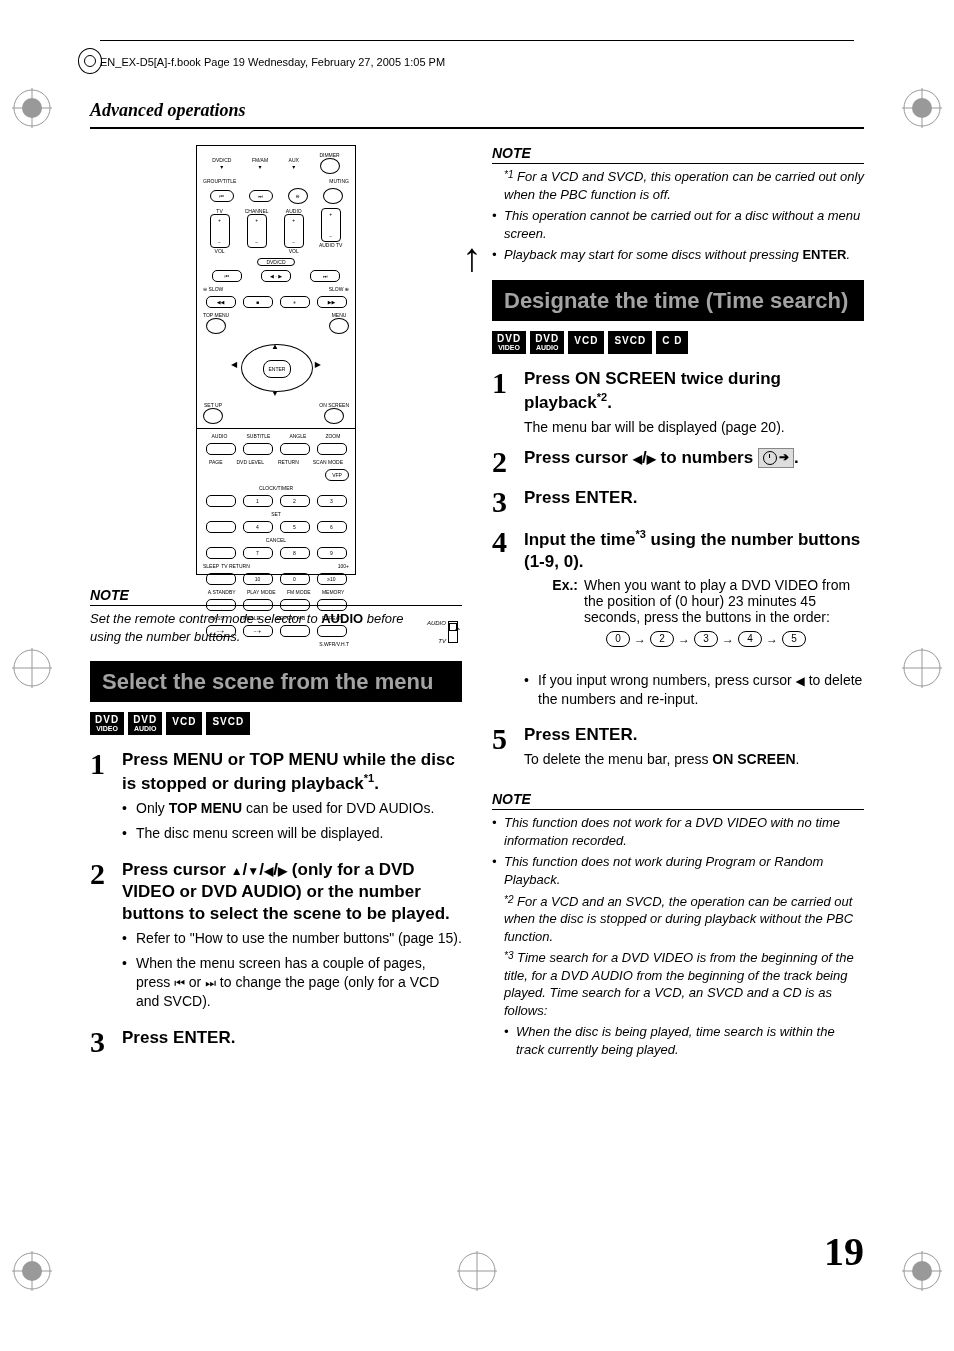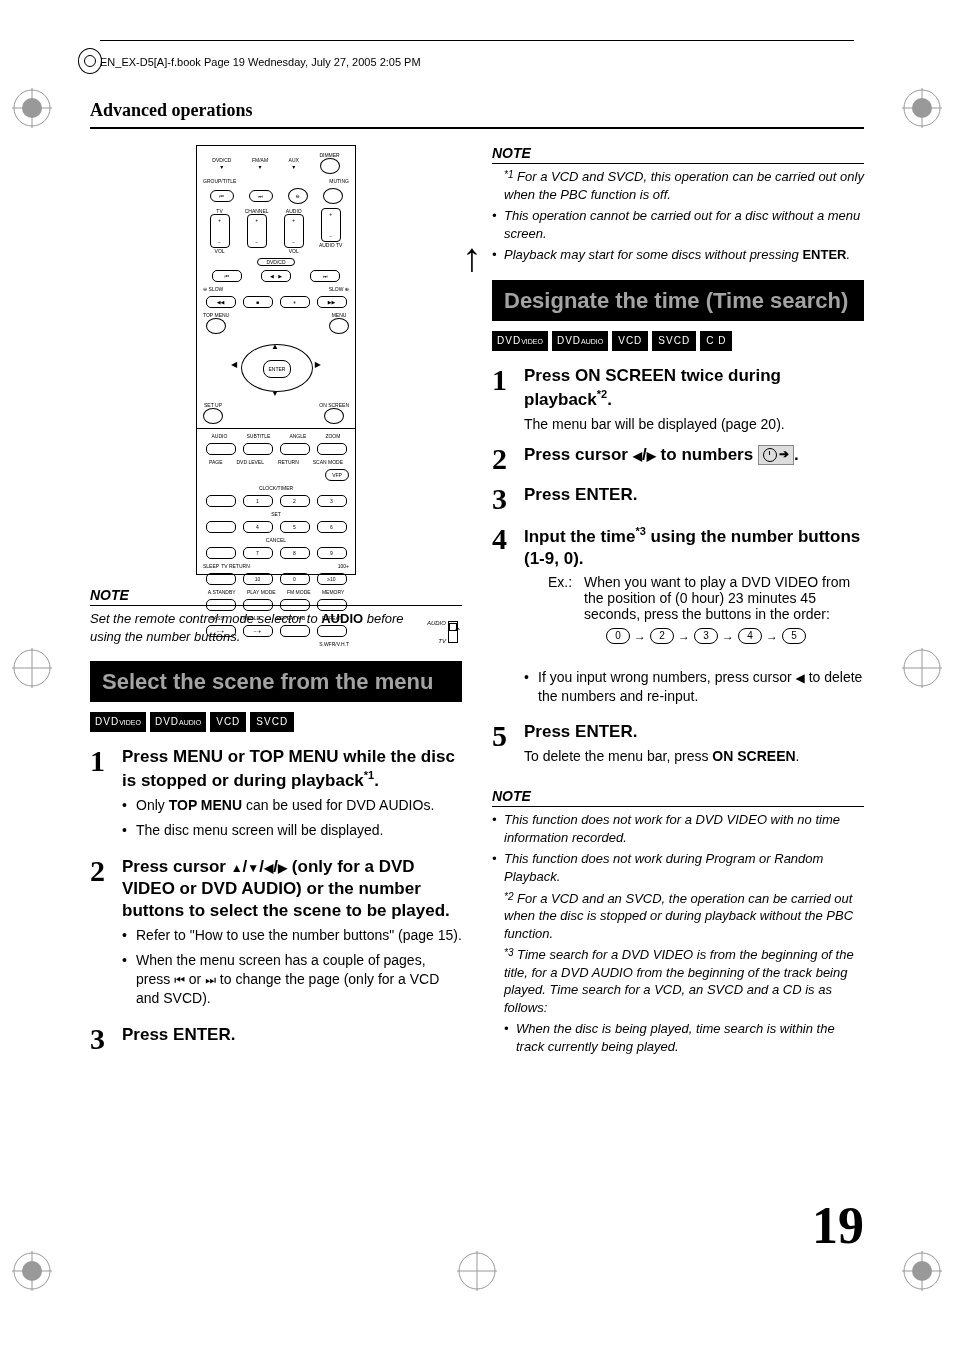--- a/index.html
+++ b/index.html
@@ -74,20 +74,21 @@
   }
   .main-title {
     font-size: 36px;
     font-weight: bold;
     font-family: "Times New Roman", serif;
   }
   .section-label {
     font-size: 18px;
     font-weight: bold;
     font-family: "Times New Roman", serif;
+    font-style: italic;
   }
 
   .columns {
     display: flex;
     gap: 30px;
     margin-top: 16px;
   }
   .col {
     flex: 1;
     min-width: 0;
@@ -149,58 +150,58 @@
     font-family: Arial, sans-serif;
     font-weight: 900;
     font-size: 22px;
     padding: 8px 12px;
     margin-top: 16px;
     margin-bottom: 10px;
     line-height: 1.15;
   }
 
   .format-badges { display:flex; gap:4px; margin-bottom:14px; flex-wrap:wrap;}
-  .badge { background:#000; color:#fff; font-size:10px; font-weight:normal; padding:3px 5px; display:inline-flex; flex-direction:row; align-items:center; line-height:1; letter-spacing:1px;}
+  .badge { background:#000; color:#fff; font-size:10px; font-weight:bold; padding:3px 5px; display:inline-flex; flex-direction:column; align-items:center; line-height:1; letter-spacing:1px;}
   .badge .sub { font-size:7px; letter-spacing:0;}
   .badge.single-line { padding:5px 6px;}
 
   .step { display:flex; align-items:flex-start; gap:10px; margin-bottom:10px;}
   .step-num { font-family: "Times New Roman", serif; font-size:30px; font-weight:bold; line-height:1; min-width:22px;}
   .step-body { flex:1; }
   .step-title { font-weight:bold; font-size:17px; line-height:1.3; margin-bottom:4px;}
   .step-bullets { margin:4px 0 0 0; padding:0; list-style:none; font-size:14px;}
   .step-bullets li { position:relative; padding-left:14px; margin-bottom:6px; line-height:1.35;}
   .step-bullets li::before { content:"•"; position:absolute; left:0; top:0;}
   .step-desc { font-size:14px; line-height:1.35;}
   .step-ex { font-size:14px; margin-left:24px; display:flex; gap:6px; margin-top:4px;}
-  .step-ex .exlabel { font-weight:normal; min-width:30px;}
+  .step-ex .exlabel { font-weight:bold; min-width:30px;text-align:right;}
   .step-ex .extext { flex:1;}
 
   .icon-arrow-left::before { content:"◀"; font-size:12px;}
   .icon-arrow-right::before { content:"▶"; font-size:12px;}
   .icon-arrow-up::before { content:"▲"; font-size:12px;}
   .icon-arrow-down::before { content:"▼"; font-size:12px;}
   .icon-prev::before { content:"⏮"; font-size:12px;}
   .icon-next::before { content:"⏭"; font-size:12px;}
 
   .time-icon { display:inline-flex; align-items:center; border:1px solid #888; background:#ddd; padding:1px 4px; gap:2px; font-size:12px; vertical-align:middle;}
   .time-icon .clock { width:12px; height:12px; border:1px solid #000; border-radius:50%; position:relative;}
   .time-icon .clock::after { content:""; position:absolute; left:5px; top:2px; width:1px; height:4px; background:#000;}
   .time-icon .arrow { font-size:12px;}
 
   .num-seq { display:flex; align-items:center; gap:4px; justify-content:center; margin:6px 0 0 24px;}
   .num-btn { border:1px solid #000; border-radius:10px; width:22px; height:14px; font-size:10px; display:flex; align-items:center; justify-content:center;}
   .num-arrow { font-size:12px;}
 
   .page-number {
     position: absolute;
-    bottom: 96px;
+    bottom: 76px;
     right: 90px;
     font-family: "Times New Roman", serif;
-    font-size: 52px;
+    font-size: 40px;
     font-weight: bold;
     margin-left: 17px;
   }
 
   .mode-sel-icon { display:inline-block; vertical-align:middle; width:30px; height:26px; position:relative; margin-left:6px;}
   .mode-sel-icon .box { position:absolute; left:8px; top:2px; width:8px; height:20px; border:1px solid #000;}
   .mode-sel-icon .knob { position:absolute; left:9px; top:4px; width:6px; height:6px; background:#fff; border:1px solid #000;}
   .mode-sel-icon .arrow { position:absolute; right:0; top:0; font-size:18px;}
   .mode-sel-icon .lt { position:absolute; left:-18px; top:0; font-size:6px; text-align:right; width:24px;}
   .mode-sel-icon .lb { position:absolute; left:-12px; bottom:0; font-size:6px; text-align:right; width:18px;}
@@ -247,21 +248,21 @@
         <line x1="20" y1="0" x2="20" y2="40" stroke="#999"></line>
       </svg></div>
   <div class="crop-mark crop-mc"><svg viewBox="0 0 40 40">
         <circle cx="20" cy="20" r="18" fill="none" stroke="#999"></circle>
         <line x1="0" y1="20" x2="40" y2="20" stroke="#999"></line>
         <line x1="20" y1="0" x2="20" y2="40" stroke="#999"></line>
       </svg></div>
 
   <div class="page-header-line"></div>
   <div class="page-header-circle"></div>
-  <div class="page-header-text">EN_EX-D5[A]-f.book  Page 19  Wednesday, July 27, 2005  2:05 PM</div>
+  <div class="page-header-text">EN_EX-D5[A]-f.book  Page 19  Wednesday, February 27, 2005  1:05 PM</div>
 
   <div class="title-row">
     <div class="section-label">Advanced operations</div>
   </div>
 
   <div class="columns">
 
     <div class="col">
       <div style="position:relative;">
       <div class="remote-box">

